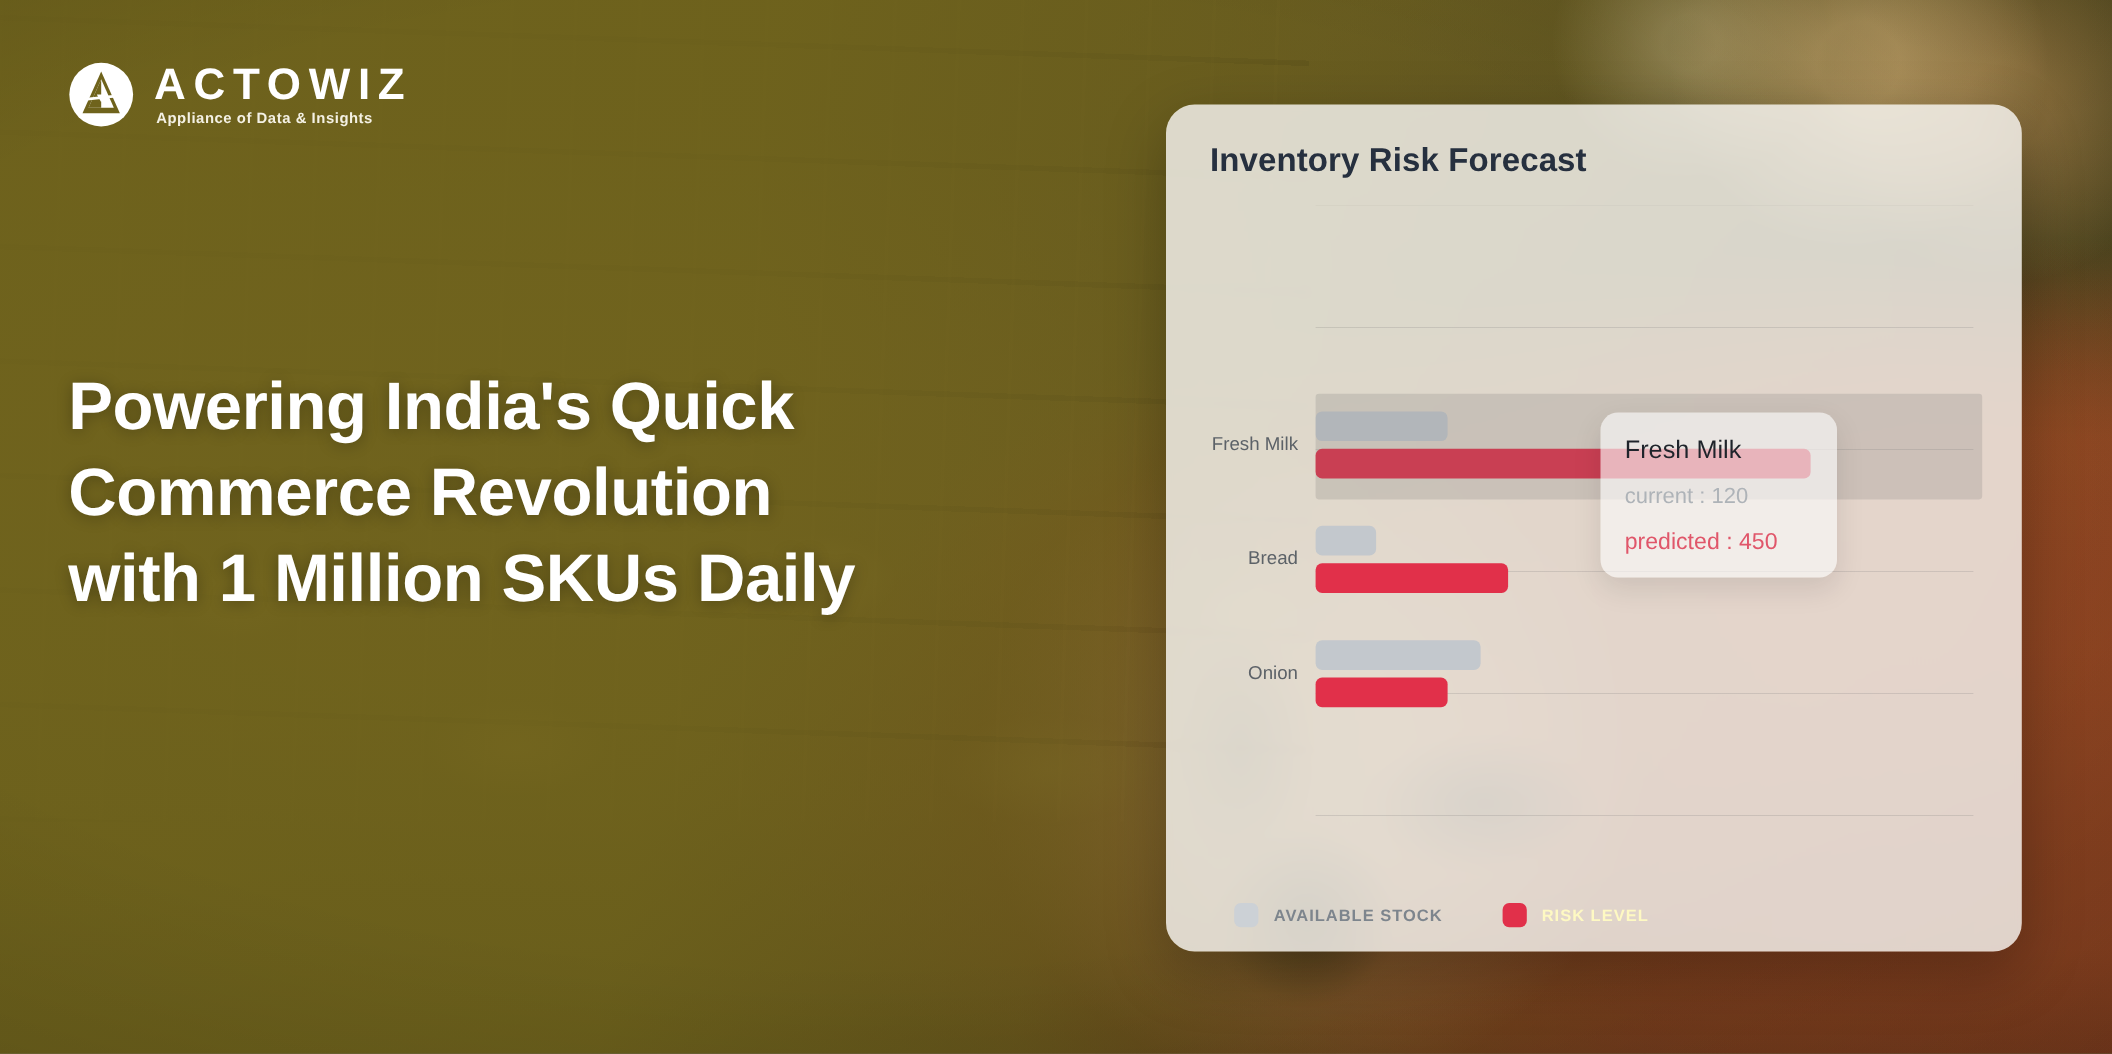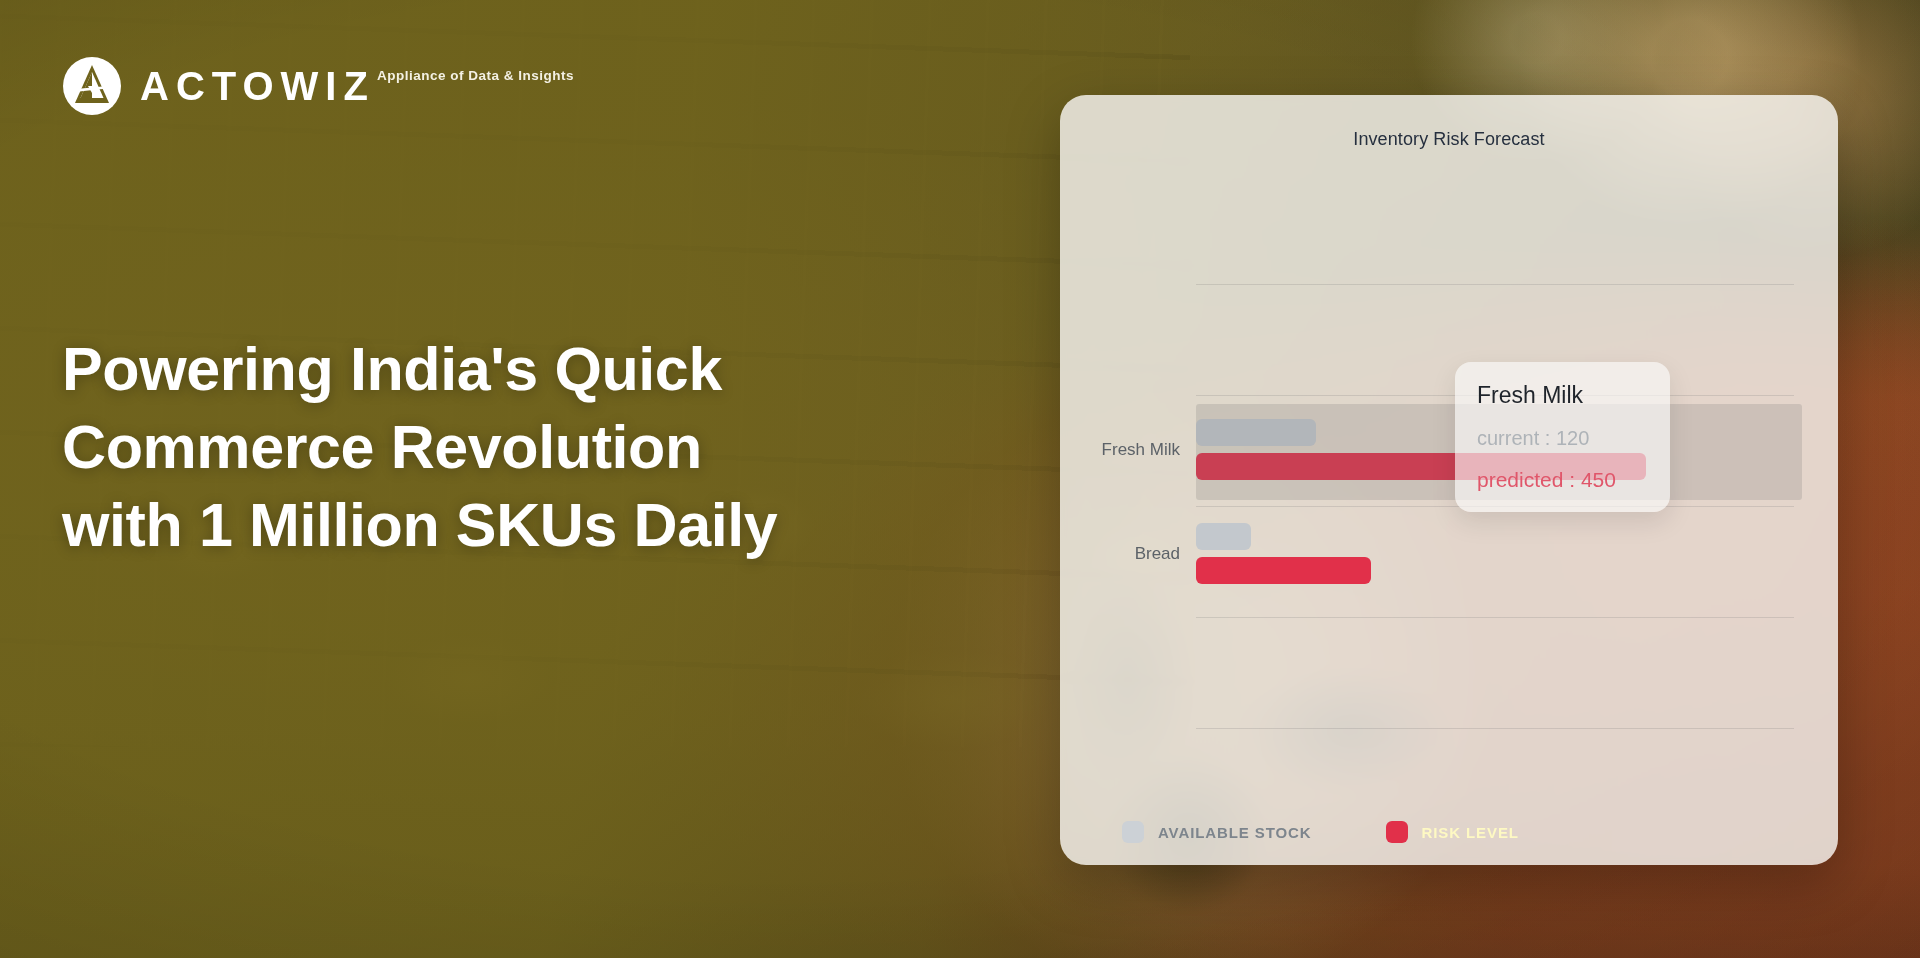--- a/index.html
+++ b/index.html
@@ -82,21 +82,21 @@
     position:absolute; inset:0;
     background:radial-gradient(ellipse 120% 110% at 40% 45%, rgba(0,0,0,0) 42%, rgba(0,0,0,0.30) 100%);
   }
 
   
   .logo {
     position:absolute; left:62px; top:56px;
     display:flex; align-items:center; gap:18px; z-index:6;
   }
   .logo-mark { width:60px; height:60px; flex:0 0 60px; }
-  .logo-text { display:flex; flex-direction:row; }
+  .logo-text { display:flex; flex-direction:column; }
   .logo-word {
     font-size:40px; font-weight:700; letter-spacing:7px;
     color:#ffffff; line-height:1.02;
     font-family:"Liberation Sans", sans-serif;
   }
   .logo-tag {
     font-size:13.5px; font-weight:600; letter-spacing:0.5px;
     color:#f4f1e4; margin-top:2px; padding-left:2px;
   }
 
@@ -124,22 +124,22 @@
     position:absolute; left:1060px; top:95px;
     width:778px; height:770px; z-index:8;
     background:rgba(250,249,246,0.80);
     border-radius:26px;
     box-shadow:0 18px 54px rgba(0,0,0,0.26);
     backdrop-filter:blur(3px);
     padding:34px 40px 22px 40px;
     display:flex; flex-direction:column;
   }
   .card-title {
-    font-size:18px; font-weight:400; color:#26303f;
-    letter-spacing:0.1px; margin-bottom:24px;text-align:center;
+    font-size:30px; font-weight:700; color:#26303f;
+    letter-spacing:0.1px; margin-bottom:24px;
   }
 
   .plot {
     position:relative; flex:1;
     display:flex; flex-direction:column;
     justify-content:center;
     padding-top:14px;
   }
   
   .grid {
@@ -186,21 +186,21 @@
     padding:20px 22px;
     z-index:20;
     display:flex; flex-direction:column; gap:18px;
   }
   .tt-title { font-size:23px; color:#1f242b; }
   .tt-current { font-size:20px; color:#aeb3b8; }
   .tt-pred { font-size:21px; color:#e0566a; }
 
   
   .legend {
-    display:flex; align-items:center; gap:74px;
+    display:flex; align-items:center; gap:54px;
     padding:6px 0 0 22px;
   }
   .legend-item { display:flex; align-items:center; gap:14px; }
   .legend-swatch { width:22px; height:22px; border-radius:6px; }
   .legend-label {
     font-size:15px; font-weight:700; letter-spacing:0.9px;
   }
   .lg-stock .legend-swatch { background:#ccd1d6; }
   .lg-stock .legend-label  { color:#7d858d; }
   .lg-risk  .legend-swatch { background:#e1304a; }
@@ -258,20 +258,27 @@
       <div class="bar-row">
         <div class="bar-label">Bread</div>
         <div class="bars">
           <div class="bar bar-stock" style="width:55px"></div>
           <div class="bar bar-risk" style="width:175px"></div>
         </div>
       </div>
 
 
 
+      <div class="bar-row">
+        <div class="bar-label">Onion</div>
+        <div class="bars">
+          <div class="bar bar-stock" style="width:150px"></div>
+          <div class="bar bar-risk" style="width:120px"></div>
+        </div>
+      </div>
 
       <div class="tooltip">
         <div class="tt-title">Fresh Milk</div>
         <div class="tt-current">current : 120</div>
         <div class="tt-pred">predicted : 450</div>
       </div>
     </div>
 
     <div class="legend">
       <div class="legend-item lg-stock">

